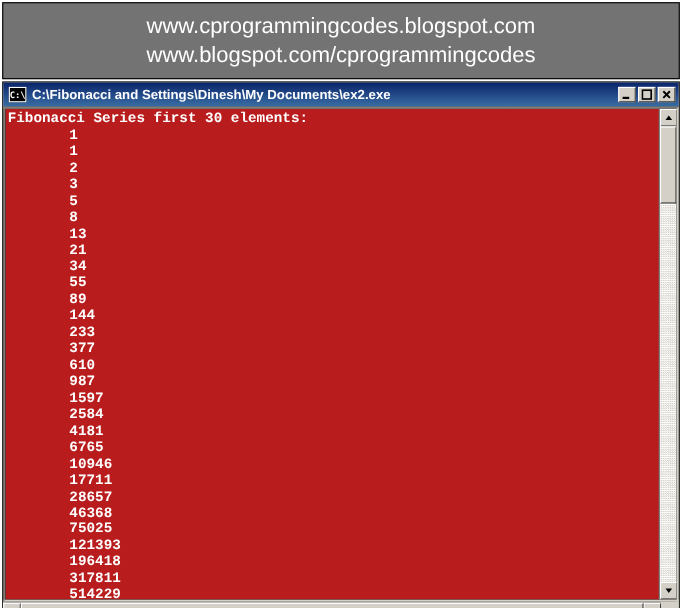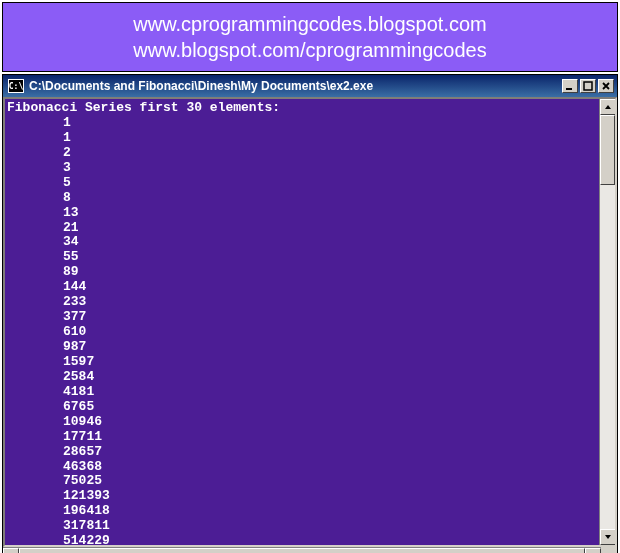--- a/index.html
+++ b/index.html
@@ -4,21 +4,21 @@
   <style>
     * { margin: 0; padding: 0; box-sizing: border-box; }
     body {
       width: 620px;
       height: 553px;
       background: #fff;
       font-family: Arial, sans-serif;
       overflow: hidden;
     }
     .header-banner {
-      background: #8b5cf6;
+      background: #737373;
       color: #fff;
       text-align: center;
       padding: 8px 0;
       font-size: 20px;
       border: 1px solid #000;
       margin: 2px;
     }
     .header-banner div { line-height: 1.3; }
     .window {
       margin: 2px;
@@ -71,21 +71,21 @@
     .window-btn svg { width: 10px; height: 10px; }
     .console-area {
       flex: 1;
       display: flex;
       background: #000;
       border: 2px inset #d4d0c8;
       overflow: hidden;
     }
     .console-content {
       flex: 1;
-      background: #4c1d95;
+      background: #b91c1c;
       color: #fff;
       font-family: 'Courier New', monospace;
       font-size: 13px;
       font-weight: bold;
       padding: 2px 0 12px 2px;
       white-space: pre;
       line-height: 1.15;
       overflow: hidden;
     }
     .fib-line {
@@ -166,21 +166,21 @@
 <div class="header-banner">
   <div>www.cprogrammingcodes.blogspot.com</div>
   <div>www.blogspot.com/cprogrammingcodes</div>
 </div>
 
 <div class="window">
   <div class="titlebar">
     <div class="titlebar-icon">
       <span>C:\</span>
     </div>
-    <div class="titlebar-text">C:\Documents and Fibonacci\Dinesh\My Documents\ex2.exe</div>
+    <div class="titlebar-text">C:\Fibonacci and Settings\Dinesh\My Documents\ex2.exe</div>
     <div class="window-controls">
       <div class="window-btn">
         <svg viewBox="0 0 10 10">
             <rect x="1" y="7" width="6" height="2" fill="#000"></rect>
           </svg>
       </div>
       <div class="window-btn">
         <svg viewBox="0 0 10 10">
             <rect x="1" y="1" width="8" height="8" fill="none" stroke="#000" stroke-width="1.5"></rect>
           </svg>

